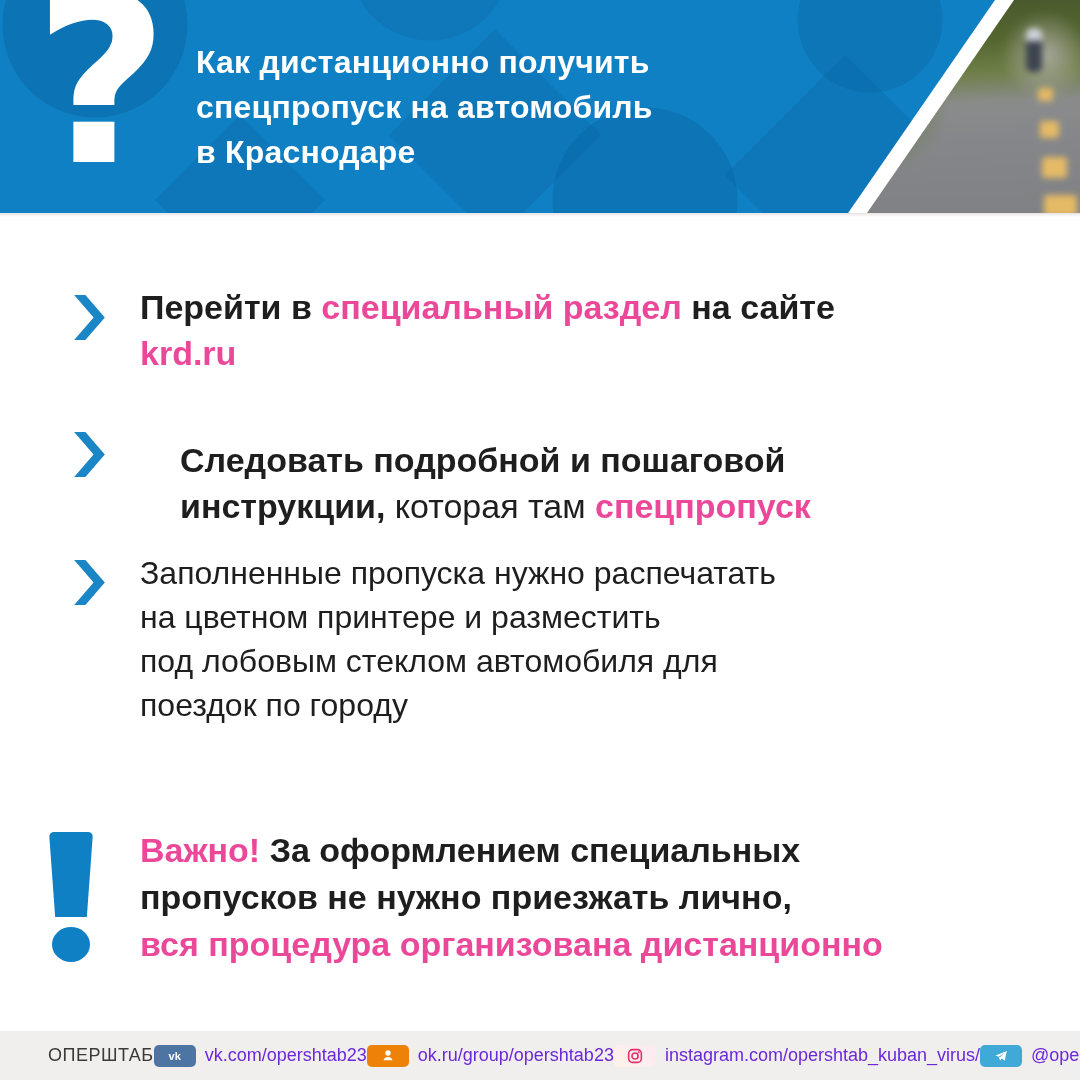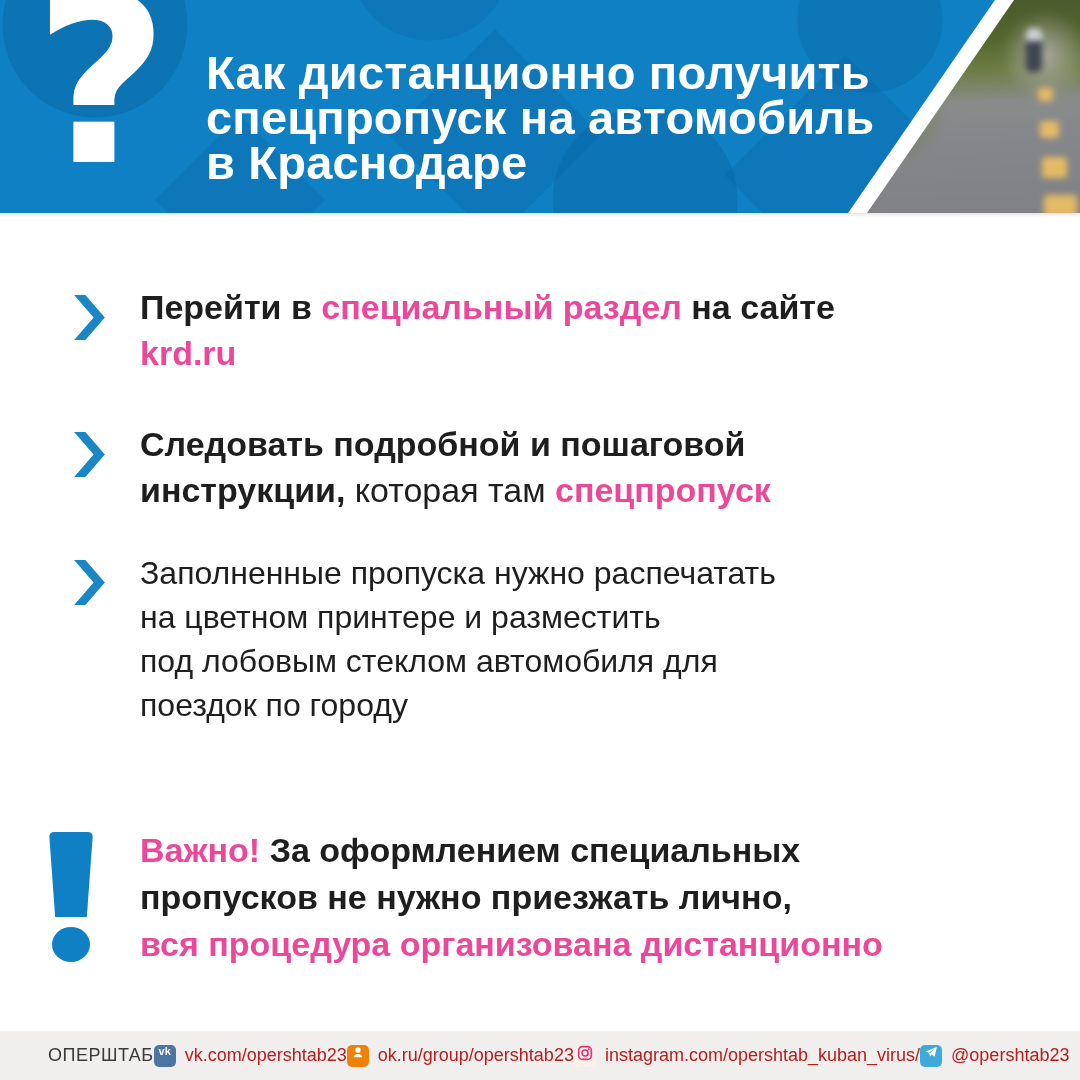--- a/index.html
+++ b/index.html
@@ -25,22 +25,22 @@
   .diamond{position:absolute;background:rgba(7,100,160,0.30);transform:rotate(45deg);}
   .d1{width:150px;height:150px;left:420px;top:60px;}
   .d2{width:170px;height:170px;left:760px;top:90px;}
   .d3{width:120px;height:120px;left:180px;top:140px;}
   .qmark{
     position:absolute;left:34px;top:-34px;
     font-family:"DejaVu Sans","Liberation Sans",sans-serif;
     font-weight:bold;font-size:232px;line-height:1;color:#ffffff;
   }
   .title{
-    position:absolute;left:196px;top:40px;margin:10px;
-    font-size:47px;line-height:45px;font-weight:bold;color:#ffffff;
+    position:absolute;left:196px;top:40px;margin:0;
+    font-size:32px;line-height:45px;font-weight:bold;color:#ffffff;
     white-space:pre-line;letter-spacing:0.2px;
   }
   
   .photo{
     position:absolute;inset:0;
     clip-path:polygon(1014px 0, 1080px 0, 1080px 213px, 867px 213px);
   }
   .photo-inner{
     position:absolute;left:830px;top:-10px;width:260px;height:233px;
     filter:blur(3px);
@@ -69,21 +69,21 @@
   
   .bullet-chevron{position:absolute;width:31px;height:45px;}
   .c1{left:74px;top:295px;}
   .c2{left:74px;top:432px;}
   .c3{left:74px;top:560px;}
   .bullet-text{
     position:absolute;left:140px;margin:0;white-space:pre-line;
     font-size:34px;line-height:46px;color:#1e1e1e;
   }
   .t1{top:284px;}
-  .t2{top:421px;}
+  .t2{top:437px;margin-left:40px;}
   .t3{top:551px;font-size:32px;line-height:44px;}
   .seg{white-space:pre-line;}
   .seg.bold-dark{font-weight:bold;color:#1e1e1e;}
   .seg.bold-blue{font-weight:bold;color:#ec4899;}
   .seg.regular-dark{font-weight:normal;color:#1e1e1e;}
 
   
   .excl{position:absolute;left:48px;top:832px;width:46px;height:130px;}
   .excl-bar{
     position:absolute;left:1px;top:0;width:44px;height:85px;background:#1080c4;
@@ -96,22 +96,22 @@
   }
 
   
   .footer{
     position:absolute;left:0;bottom:0;width:1080px;height:49px;background:#f1efed;
     display:flex;align-items:center;justify-content:space-between;
     padding:0 50px 0 48px;box-sizing:border-box;
   }
   .brand{font-size:18px;color:#3a3a3a;letter-spacing:0.5px;}
   .flink{display:flex;align-items:center;gap:9px;}
-  .flink-label{font-size:18px;color:#b91c1c;}
-  .ficon{width:22px;height:22px;border-radius:5px;display:flex;justify-content:center;flex:0 0 auto;}
+  .flink-label{font-size:18px;color:#6d28d9;}
+  .ficon{width:42px;height:22px;border-radius:5px;display:flex;align-items:center;justify-content:center;flex:0 0 auto;}
   .ficon.vk{background:#4c75a3;color:#ffffff;font-size:11px;font-weight:bold;letter-spacing:0;}
   .ficon.ok{background:#ee8208;}
   .ficon.ig{background:linear-gradient(45deg,#fdf3ea,#fbe9f2);}
   .ficon.tg{background:#3fa9d8;}
   .ficon svg{display:block;}
 </style>
 </head>
 <body>
 
 <div class="canvas">

